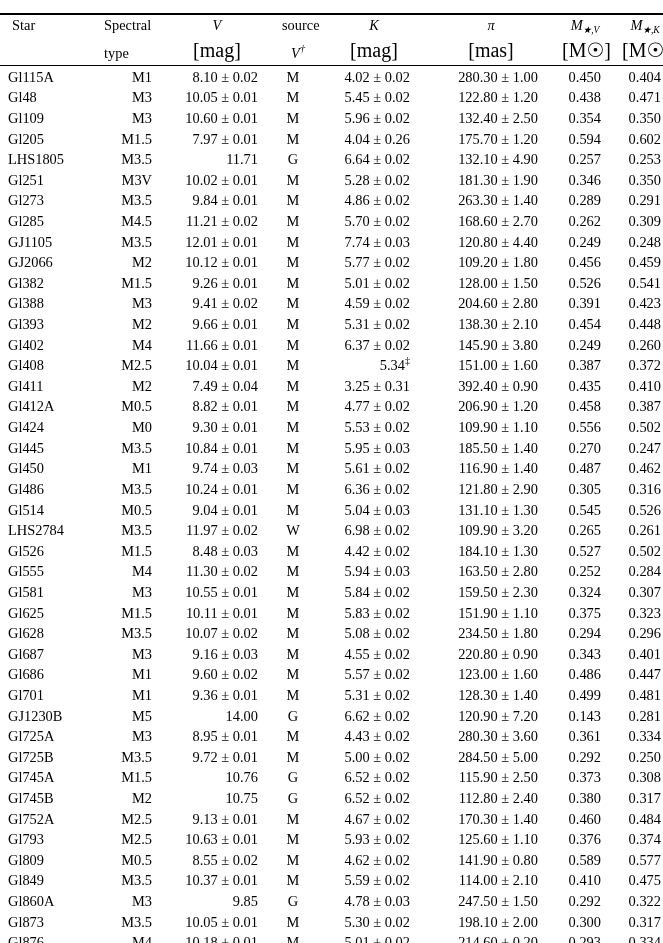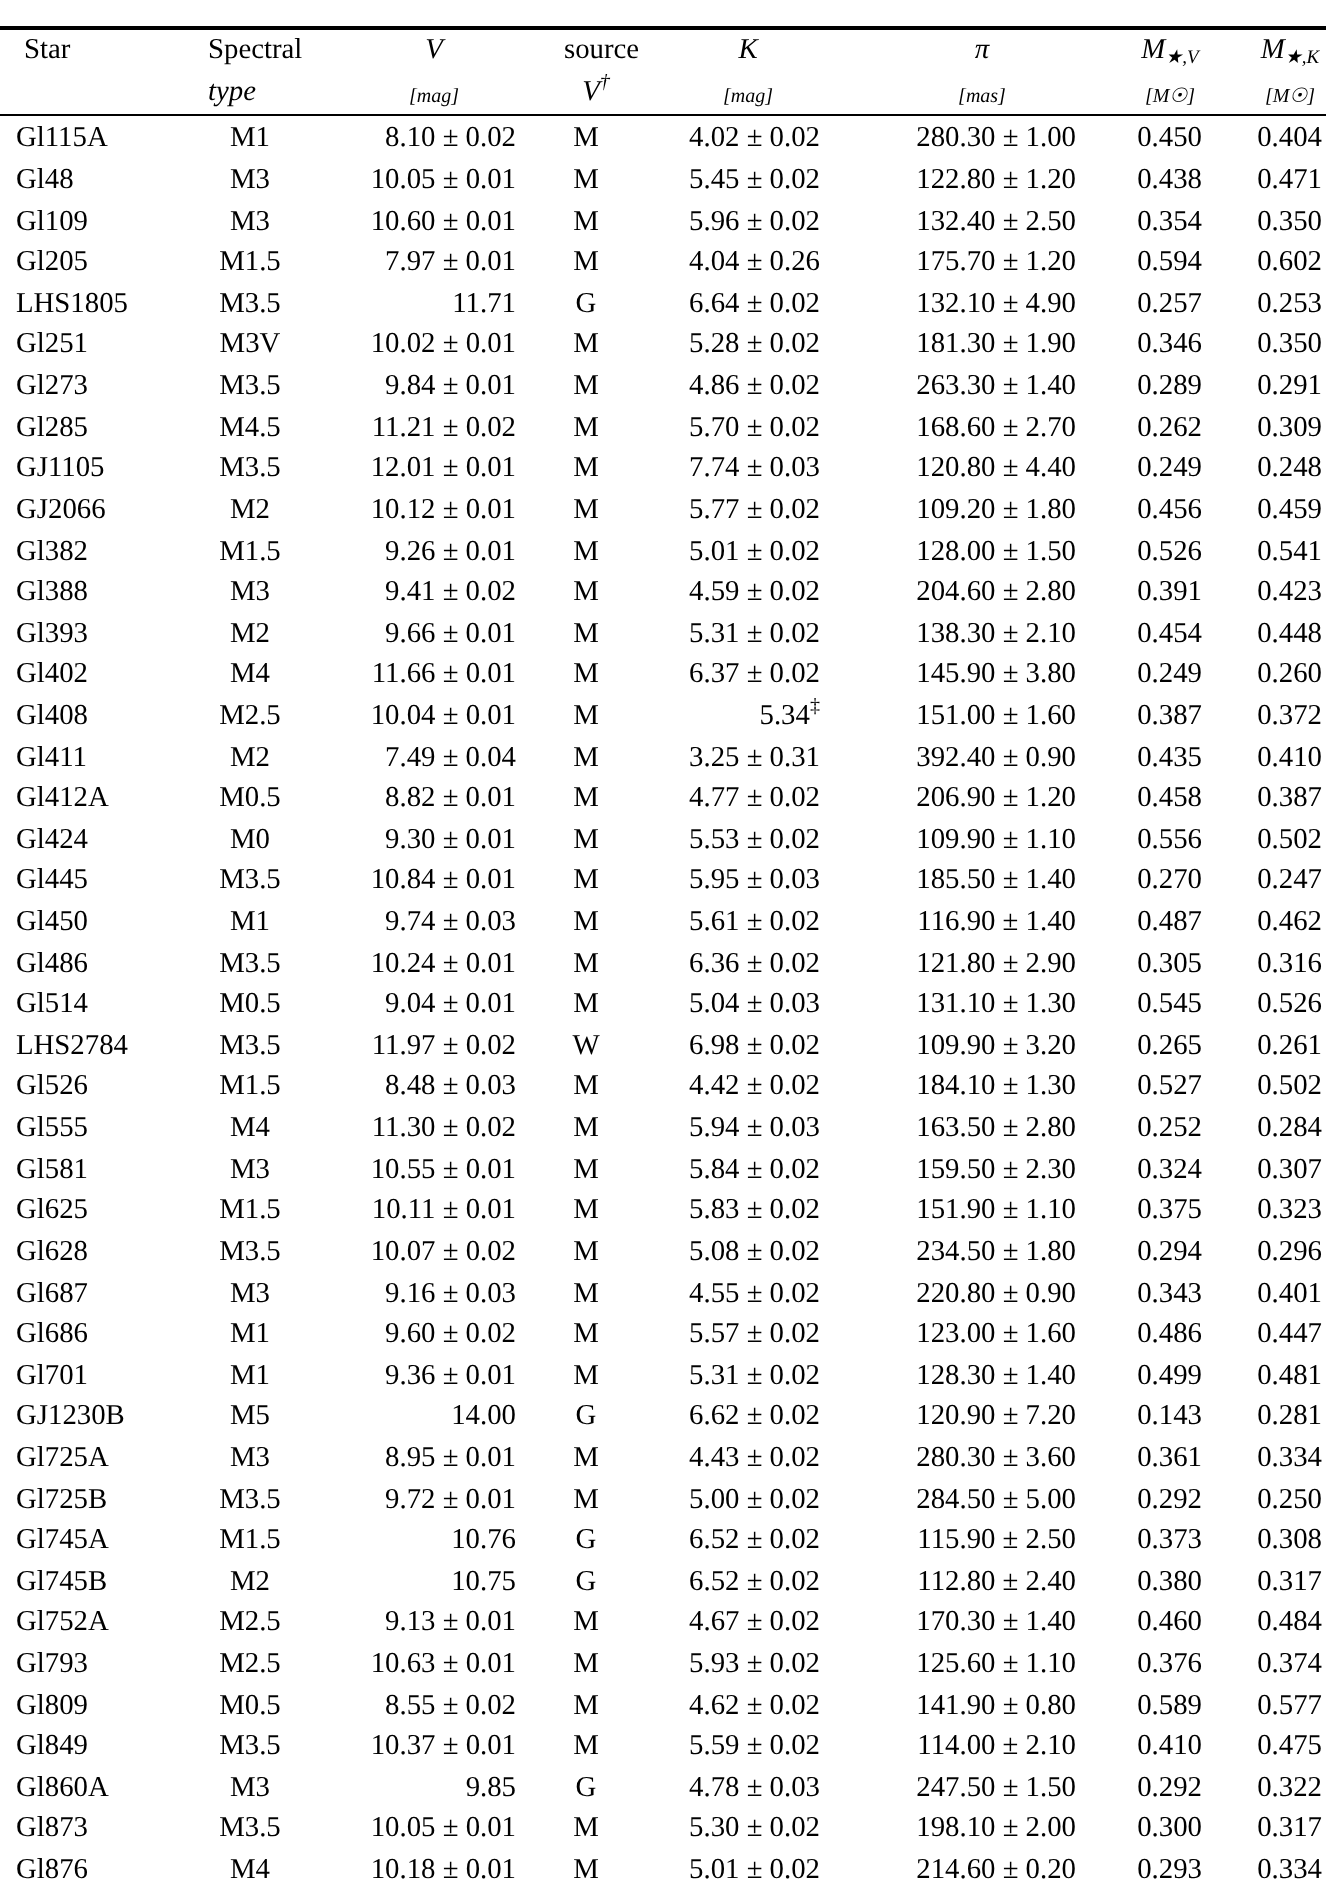--- a/index.html
+++ b/index.html
@@ -23,59 +23,59 @@
     border-collapse: collapse;
     width: 647px;
     margin: 0 auto;
     table-layout: fixed;
     font-size: 14.4px;
   }
   
   tr.rule-top-outer td { border-top: 1.3px solid #000; height: 0; padding: 0; font-size: 0; line-height: 0; }
   tr.rule-top-inner td { border-top: 1.3px solid #000; height: 0; padding: 0; font-size: 0; line-height: 0; }
   .spacer-dbl { height: 3px; line-height: 3px; font-size: 0; }
-  thead tr.hdr-row2 td { padding-bottom: 2px; font-style: italic; }
+  thead tr.hdr-row2 td { padding-bottom: 2px; }
   tbody tr.first-body td { border-top: 1.3px solid #000; }
 
   thead td {
     text-align: center;
     vertical-align: bottom;
     padding: 1px 2px 1px 12px;
     line-height: 1.30;
     white-space: nowrap;
   }
   thead td.col-star, thead td.col-sptype { text-align: left; }
 
   tbody td {
     text-align: center;
     vertical-align: middle;
     padding: 2.1px 2px 2.1px 2px;
     line-height: 1.14;
     white-space: nowrap;
   }
   tbody tr.first-body td { padding-top: 3px; }
   tbody td.col-star { text-align: left; padding-left: 8px; }
-  tbody td.col-sptype { text-align: center; padding-left: 6px; }
+  tbody td.col-sptype { text-align: right; padding-left: 6px; }
   tbody td.col-v, tbody td.col-k, tbody td.col-pi { text-align: right; padding-right: 12px; }
   tbody td.col-mv, tbody td.col-mk { text-align: right; padding-right: 9px; }
 
   
   .col-star   { width: 92px; }
   .col-sptype { width: 62px; }
   .col-v      { width: 116px; }
   .col-src    { width: 46px; }
   .col-k      { width: 106px; }
   .col-pi     { width: 128px; }
   .col-mv     { width: 60px; }
   .col-mk     { width: 60px; }
 
   .ital { font-style: italic; }
   sup.mark { font-size: 0.70em; vertical-align: super; line-height: 0; }
   sub.mark { font-size: 0.66em; vertical-align: -0.28em; line-height: 0; }
-  .hdr-unit { font-size: 10px; }
+  .hdr-unit { font-size: 20px; }
 </style>
 </head>
 <body>
 
 <div id="table-wrap">
   <table class="data-table">
     <thead>
       <tr class="rule-top-outer">
         <td class="col-star"></td>
           <td class="col-sptype"></td>

